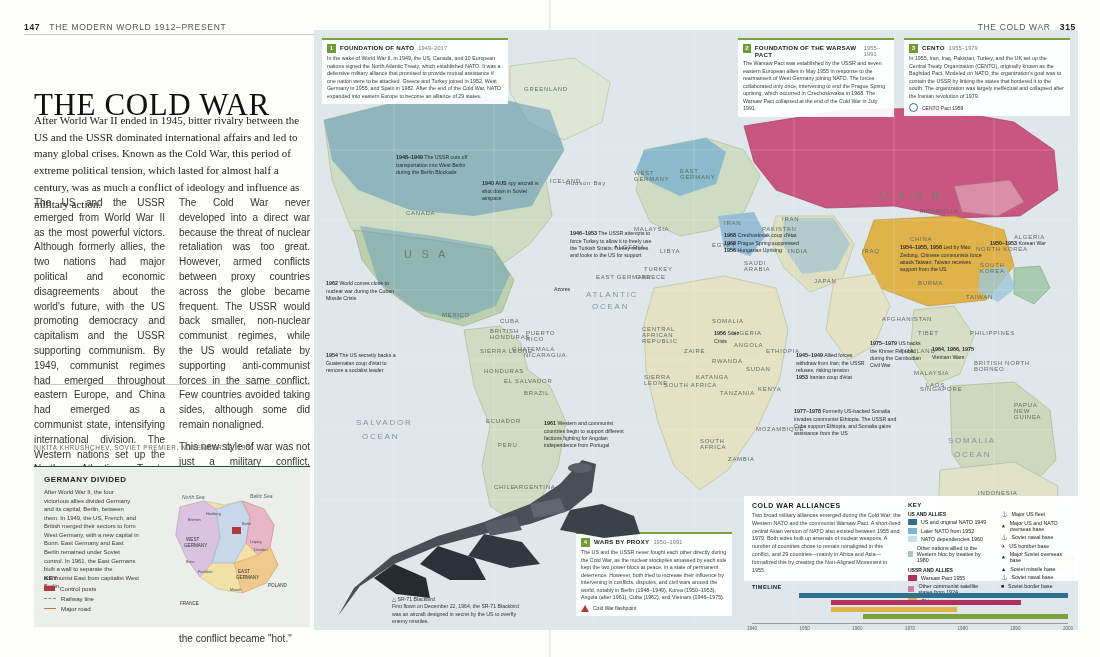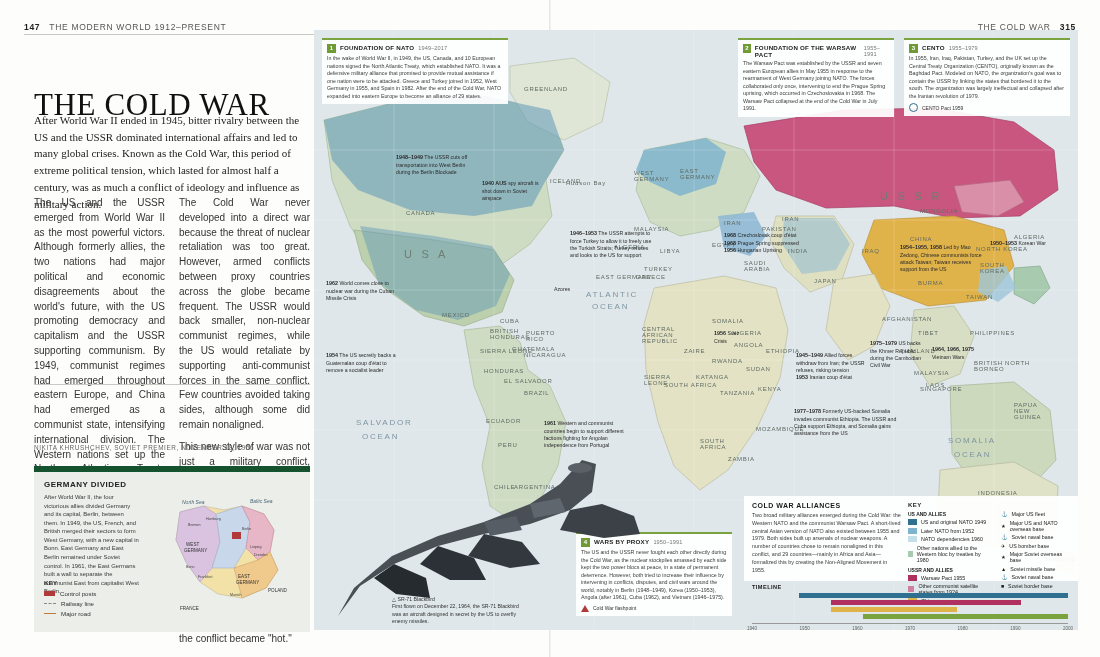--- a/index.html
+++ b/index.html
@@ -17,21 +17,21 @@
 
   
   .title{position:absolute;left:34px;top:66px;font-family:"Liberation Serif",serif;font-size:31px;letter-spacing:.02em;color:#111;font-weight:400;}
   .standfirst{position:absolute;left:34px;top:112px;width:272px;font-family:"Liberation Serif",serif;font-size:11px;line-height:1.52;color:#222;}
   .cols{position:absolute;left:34px;top:196px;width:276px;column-count:2;column-gap:14px;font-size:10px;line-height:1.48;color:#333;text-align:justify;}
   .cols p{margin:0 0 7px 0;}
   .quote{position:absolute;left:34px;top:396px;width:276px;font-family:"Liberation Serif",serif;font-style:italic;font-size:12px;line-height:1.45;color:#222;}
   .quote-attr{position:absolute;left:34px;top:444px;width:276px;font-size:6.4px;letter-spacing:.09em;color:#666;}
 
   
-  .gbox{position:absolute;left:34px;top:466px;width:276px;height:160px;background:#eceee9;border-top:6px solid #14532d;}
+  .gbox{position:absolute;left:34px;top:466px;width:276px;height:160px;background:#eceee9;border-top:1px solid #14532d;}
   .gbox h4{margin:0;padding:8px 0 4px 10px;font-size:8px;letter-spacing:.06em;font-weight:bold;color:#222;}
   .gbox p{margin:0;padding:0 10px;width:96px;font-size:5.9px;line-height:1.45;color:#3a3a3a;}
   .gkey{position:absolute;left:10px;top:108px;font-size:6.2px;color:#333;}
   .gkey .k{font-weight:bold;letter-spacing:.05em;margin-bottom:4px;font-size:6px;}
   .gkey .row{display:flex;align-items:center;gap:5px;margin-bottom:3px;}
   .sw{width:11px;height:5px;display:inline-block;}
   .ln{width:12px;height:0;border-top:1px dashed #888;display:inline-block;}
   .ln.solid{border-top:1px solid #c27a3a;}
   .gmap{position:absolute;right:6px;top:24px;width:158px;height:130px;}
 

